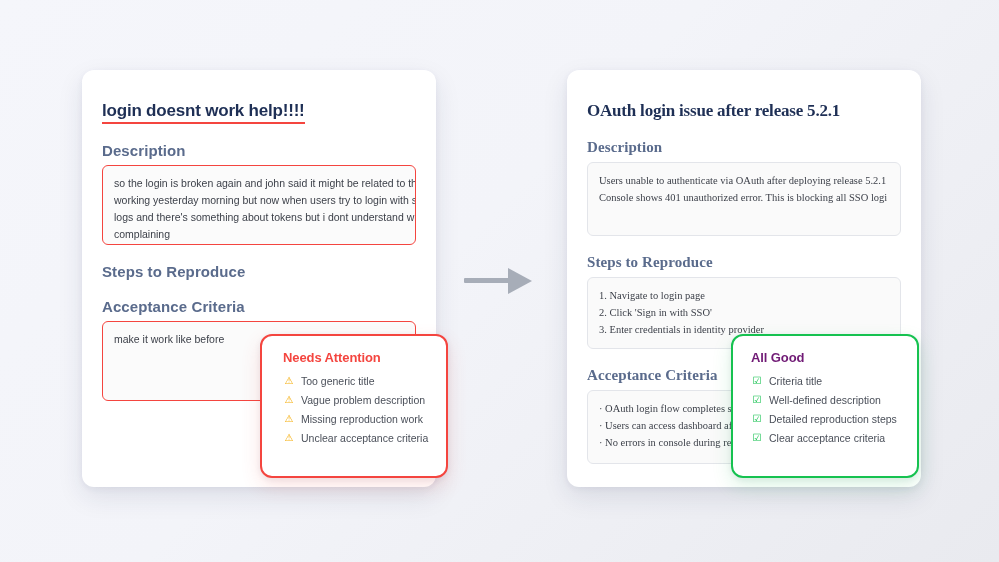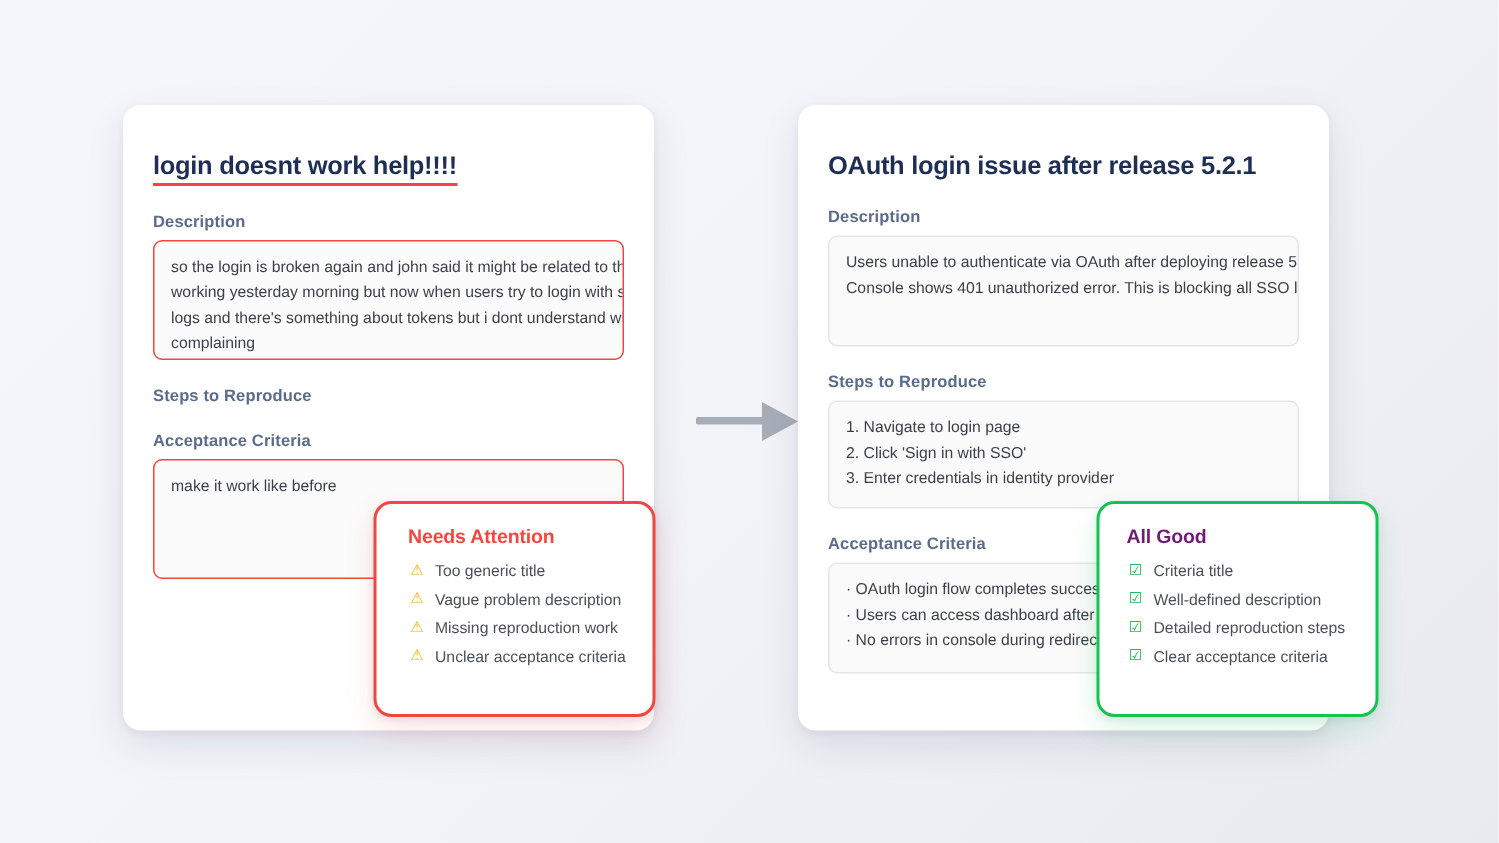--- a/index.html
+++ b/index.html
@@ -26,21 +26,21 @@
   .card {
     position: absolute;
     background: #ffffff;
     border-radius: 12px;
     box-shadow: 0 10px 26px rgba(30, 41, 80, 0.10),
                 0 2px 6px rgba(30, 41, 80, 0.06);
     overflow: hidden;
   }
 
   .card-bad  { left: 82px;  top: 70px; width: 354px; height: 417px; }
-  .card-good { left: 532px; top: 70px; width: 354px; height: 417px; }
+  .card-good { left: 567px; top: 70px; width: 354px; height: 417px; font-family: Liberation Serif, serif; }
 
   .card-inner {
     position: absolute;
     inset: 0;
     padding: 20px 20px 0 20px;
   }
 
   
   .ticket-title {
     font-size: 17px;
@@ -53,21 +53,21 @@
   }
   .ticket-title.flagged {
     border-bottom: 2.5px solid #f4453f;
     padding-bottom: 1px;
   }
 
   
   .field { margin-top: 18px; }
 
   .field-label {
-    font-size: 11px;
+    font-size: 15px;
     font-weight: bold;
     color: #5a6b8c;
     letter-spacing: 0.1px;
     margin-bottom: 6px;
   }
 
   .field-box {
     background: #fafafa;
     border: 1px solid #e3e5ea;
     border-radius: 6px;
@@ -121,21 +121,21 @@
 
   
   .callout {
     position: absolute;
     background: #ffffff;
     border-radius: 12px;
     padding: 14px 18px 16px 18px;
   }
 
   .callout-bad {
-    left: 249px;
+    left: 260px;
     top: 334px;
     width: 188px;
     height: 144px;
     border: 2px solid #f4453f;
     box-shadow: 0 8px 20px rgba(244, 69, 63, 0.14),
                 0 2px 6px rgba(30, 41, 80, 0.08);
     padding-left: 21px;
   }
 
   .callout-good {

